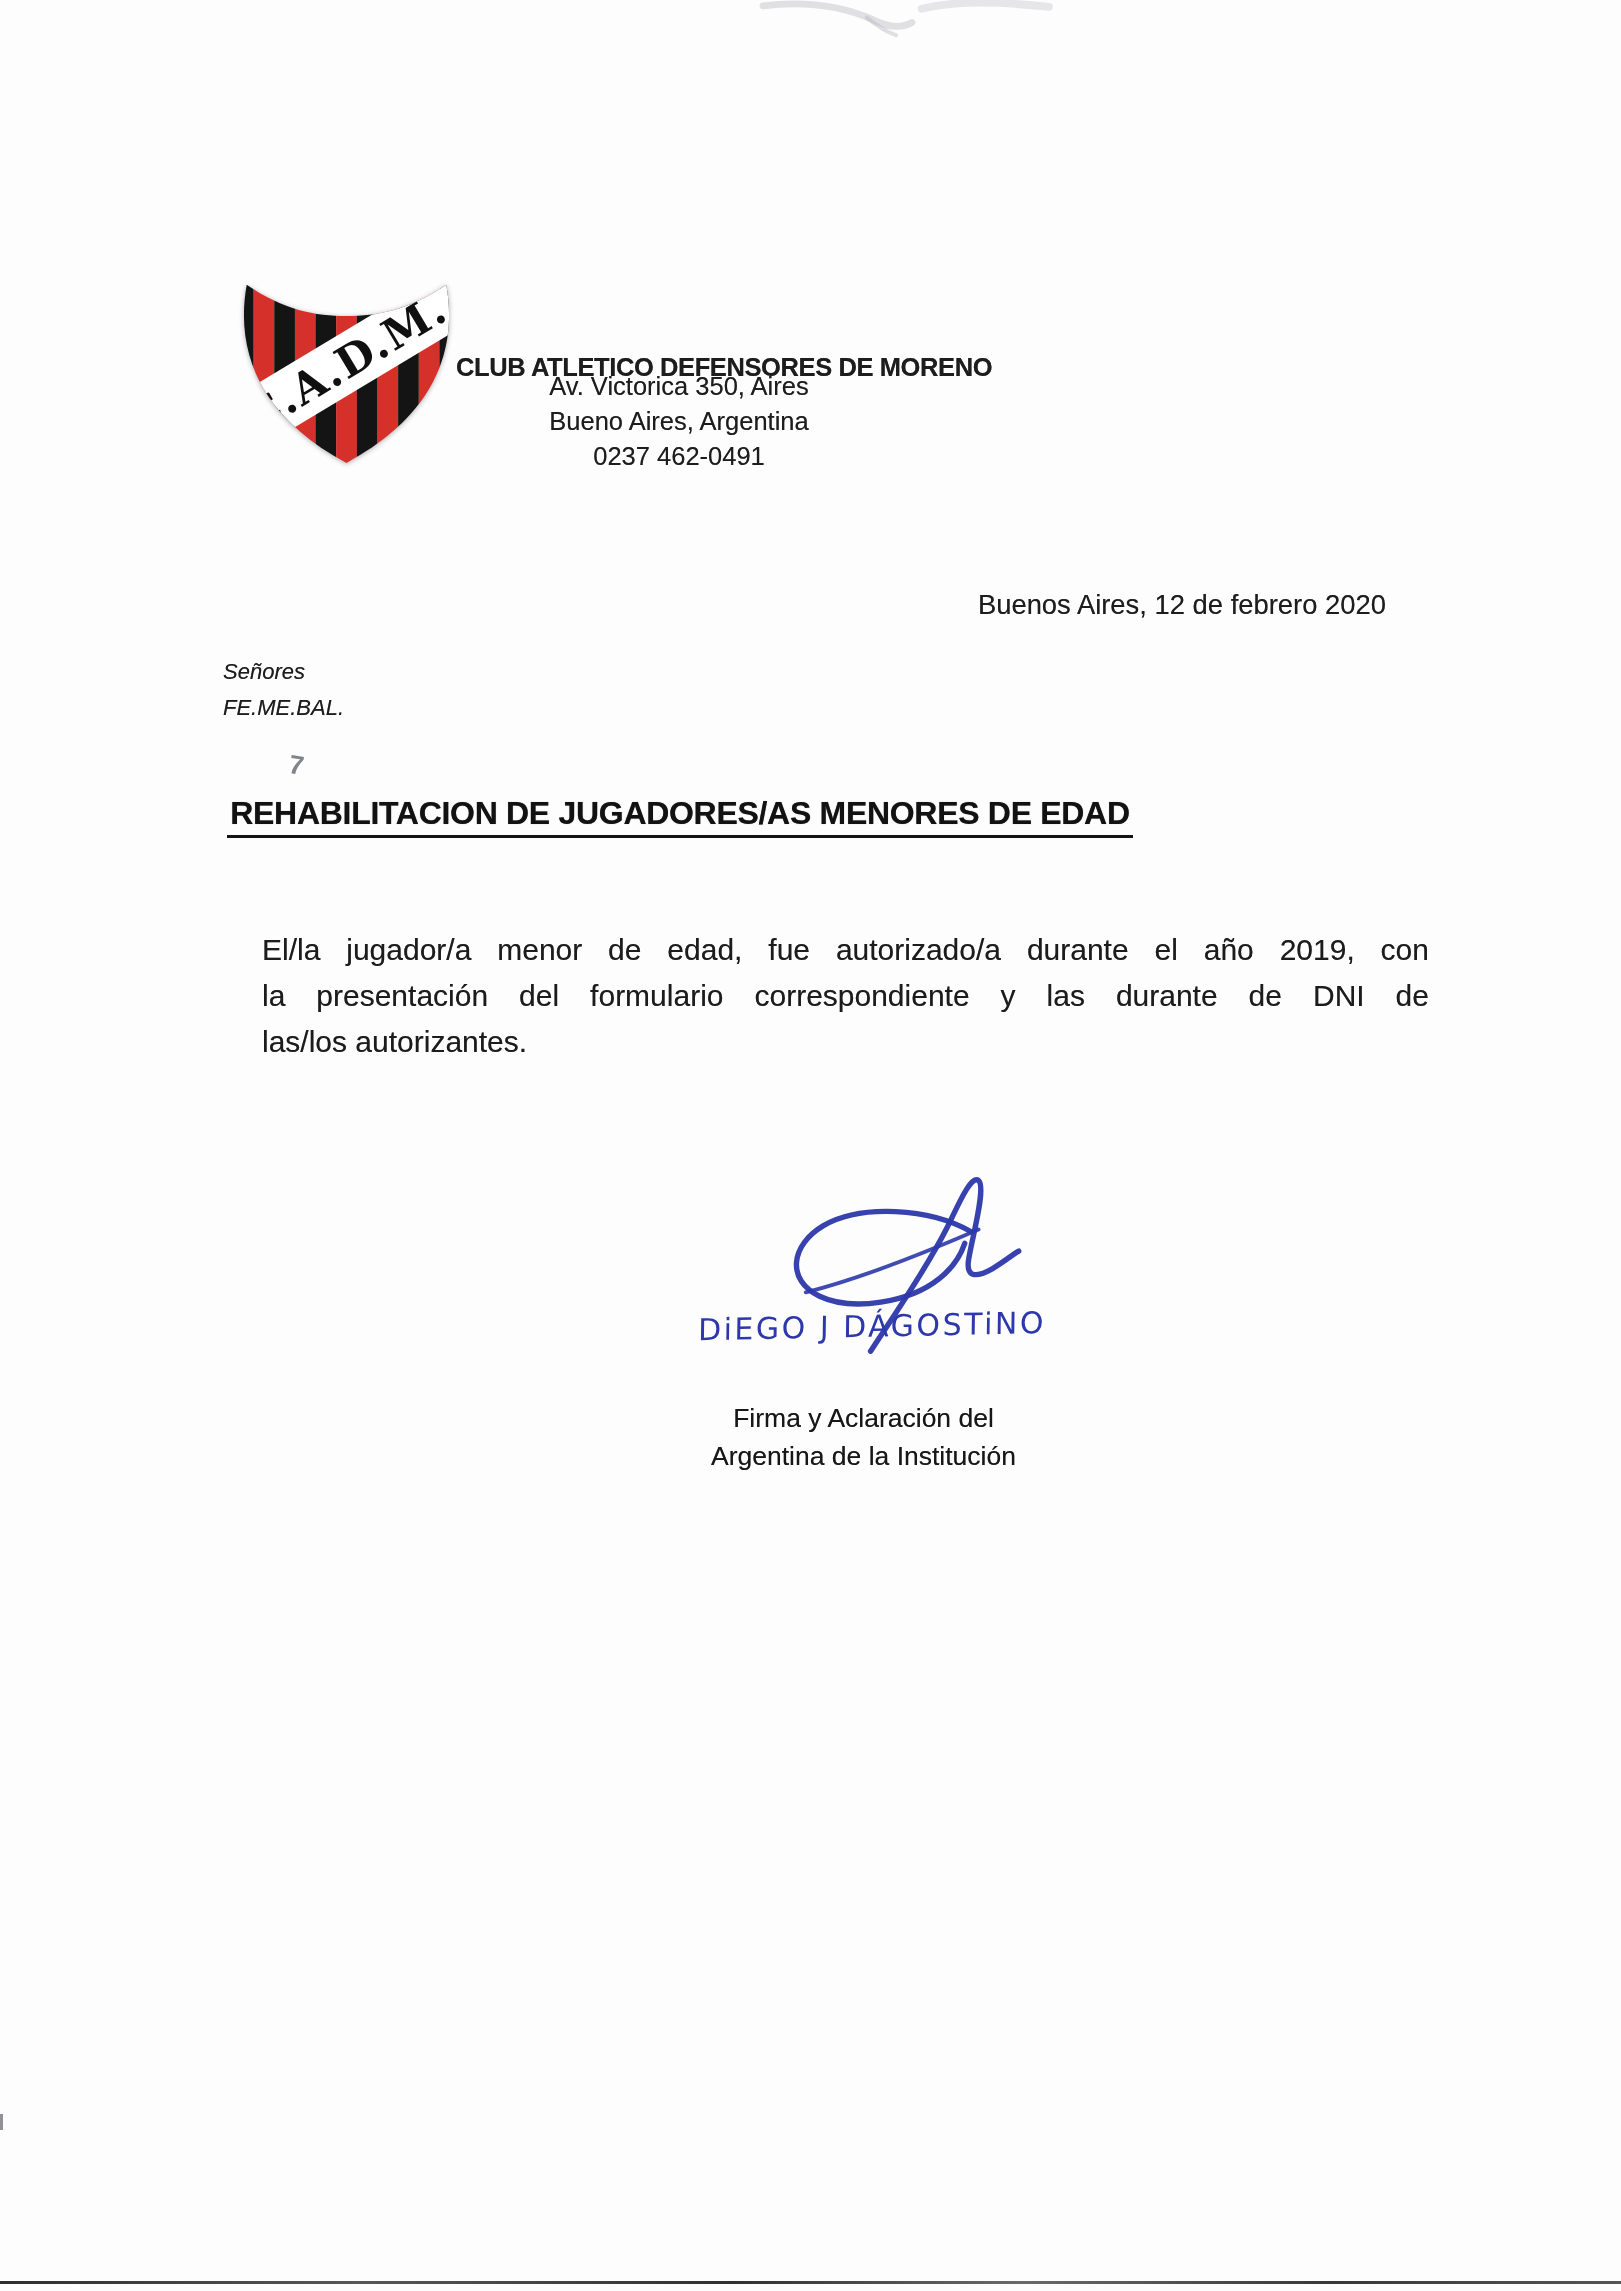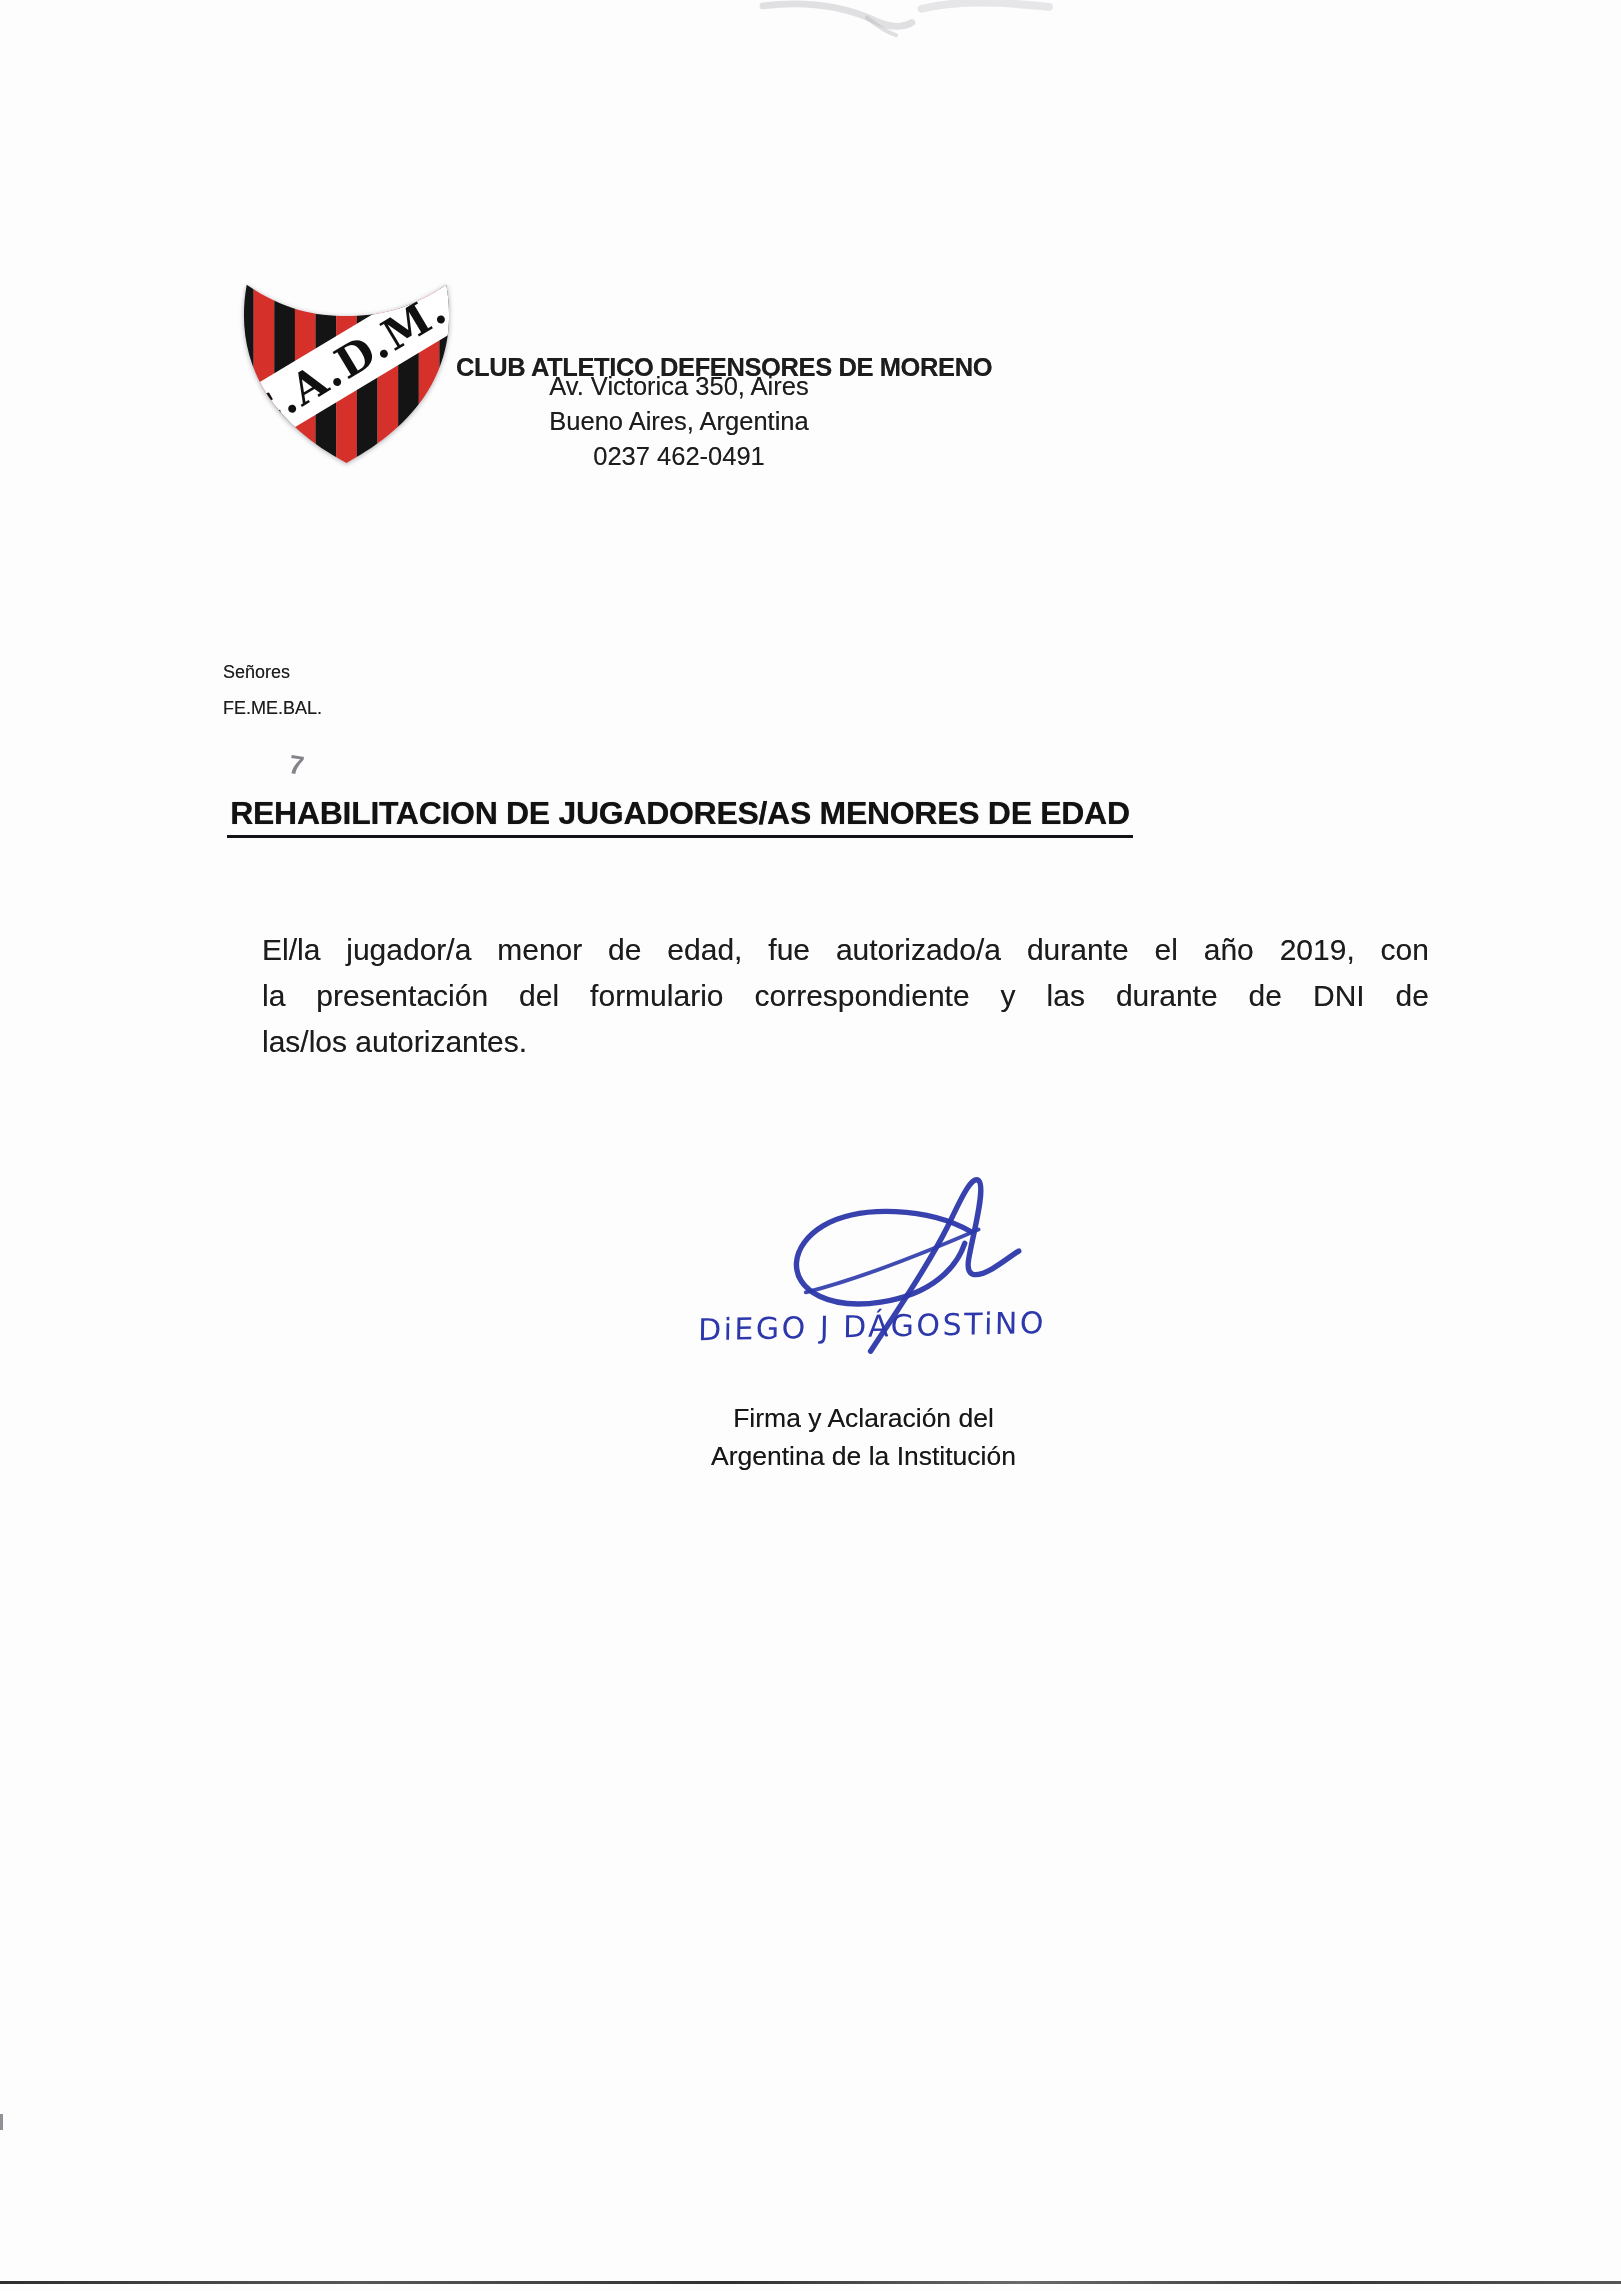--- a/index.html
+++ b/index.html
@@ -37,22 +37,23 @@
     text-align:center; font-size:25.5px; line-height:35px;
     text-shadow:0 0 0.5px rgba(15,15,15,.5);
   }
 
   
   .date-line {
     left:0; top:589px; width:1386px; text-align:right;
     font-size:27.4px; text-shadow:0 0 0.5px rgba(15,15,15,.55);
   }
   .recipient {
-    left:223px; top:654px; font-size:18px; line-height:36px;
+    left:223px; top:654px; font-size:22px; line-height:36px;
     text-shadow:0 0 0.5px rgba(15,15,15,.55);
+    font-style:italic;
   }
   .stray-mark {
     left:289px; top:750px; font-size:26.5px; font-weight:600;
     color:#83838c; transform:rotate(9deg);
   }
   .title-row { left:0; top:795px; width:1360px; text-align:center; }
   .title-text {
     display:inline-block;
     font-size:32px; font-weight:bold; letter-spacing:-0.3px;
     color:#121212;
@@ -120,20 +121,21 @@
     </g>
   </svg>
 
   <div class="abs club-name">CLUB ATLETICO DEFENSORES DE MORENO</div>
   <div class="abs header-sub">
     <div>Av. Victorica 350, Aires</div>
     <div>Bueno Aires, Argentina</div>
     <div>0237 462-0491</div>
   </div>
 
+  <div class="abs date-line">Buenos Aires, 12 de febrero 2020</div>
 
   <div class="abs recipient">
     <div>Señores</div>
     <div>FE.ME.BAL.</div>
   </div>
 
   <div class="abs stray-mark">7</div>
 
   <div class="abs title-row">
     <span class="title-text">REHABILITACION DE JUGADORES/AS MENORES DE EDAD</span>

